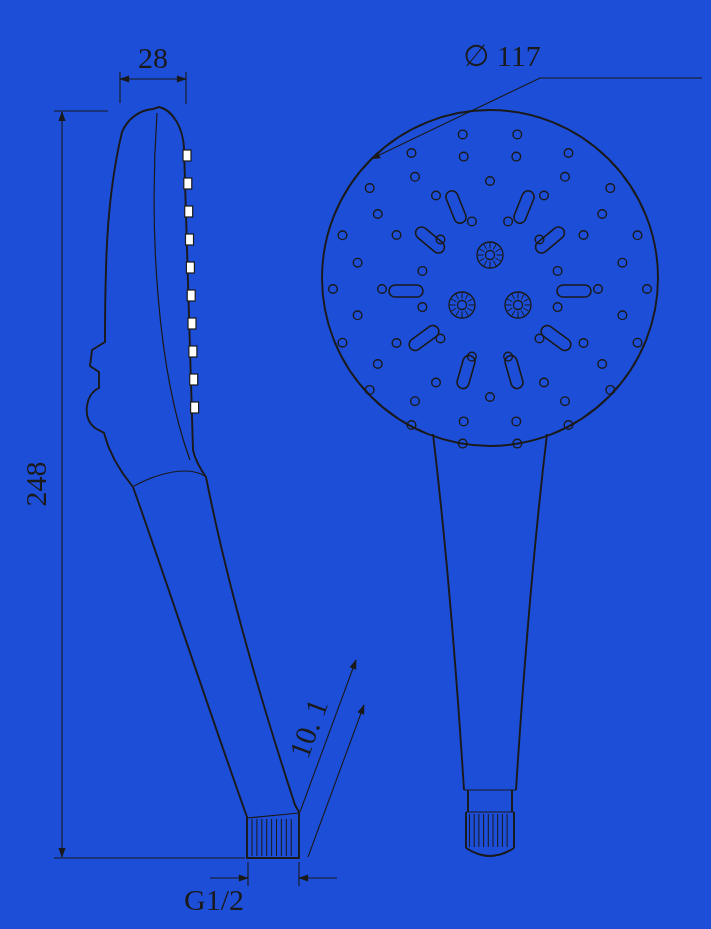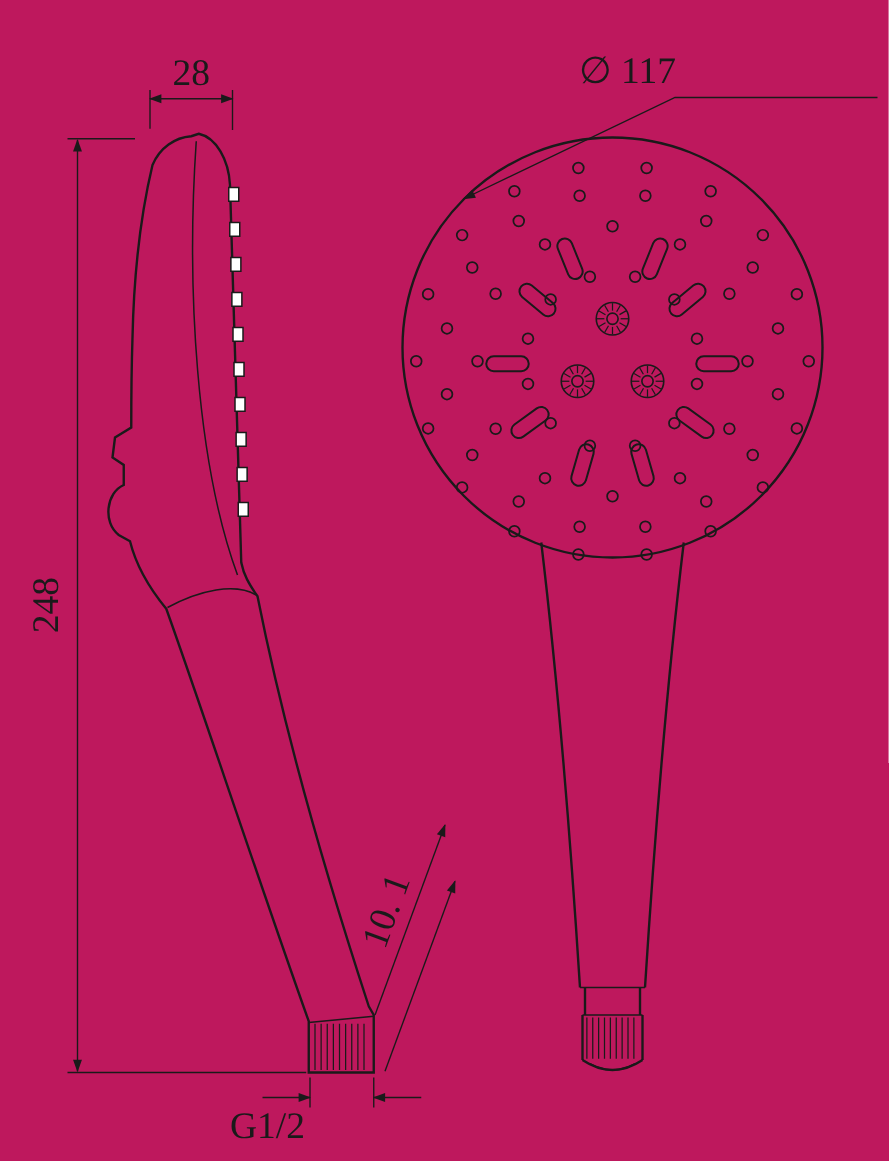--- a/index.html
+++ b/index.html
@@ -1,17 +1,17 @@
 <!DOCTYPE html>
 <html><head>
 <meta charset="utf-8">
 <style>
   html,body{margin:0;padding:0;background:#ffffff;}
   .sheet{
-    width:711px;height:929px;background:#be185d;position:relative;overflow:hidden;
+    width:711px;height:929px;background:#1d4ed8;position:relative;overflow:hidden;
     font-family:"Liberation Serif","DejaVu Serif",serif;
   }
   svg{display:block;}
   path,line,rect,circle,polyline{fill:none;stroke:#1a1a1a;}
   .outline{stroke-width:1.9;}
   .thin{stroke-width:1.2;}
   .dim{stroke-width:1.1;}
   .rib{stroke-width:1;}
   #spray-holes circle{stroke-width:1.4;}
   #spray-slots rect{stroke-width:1.6;}

